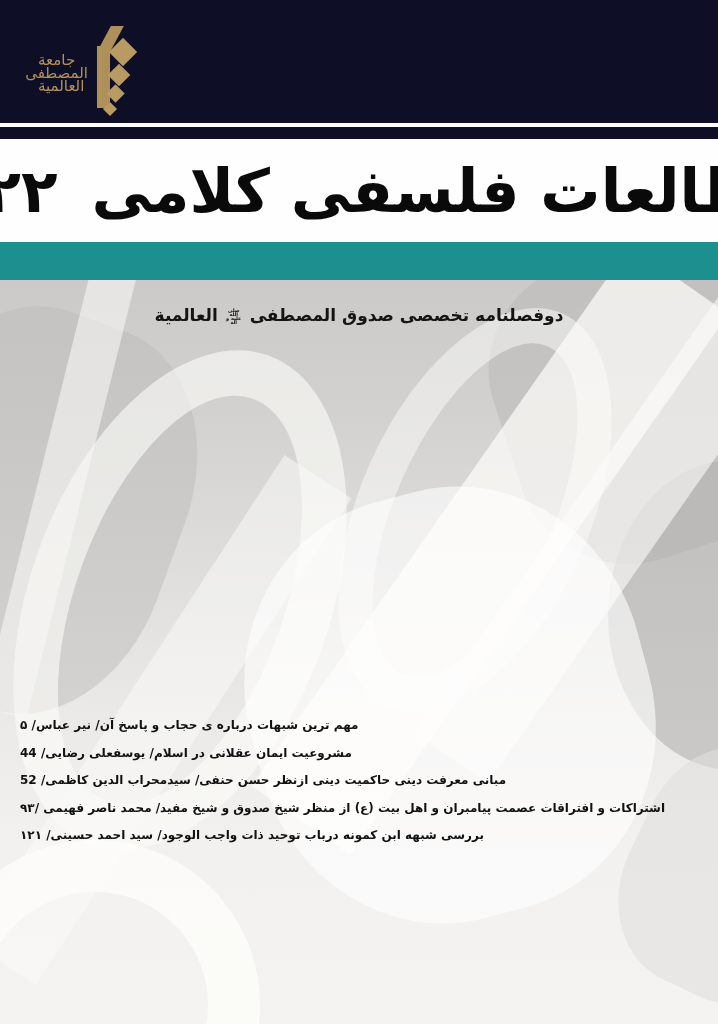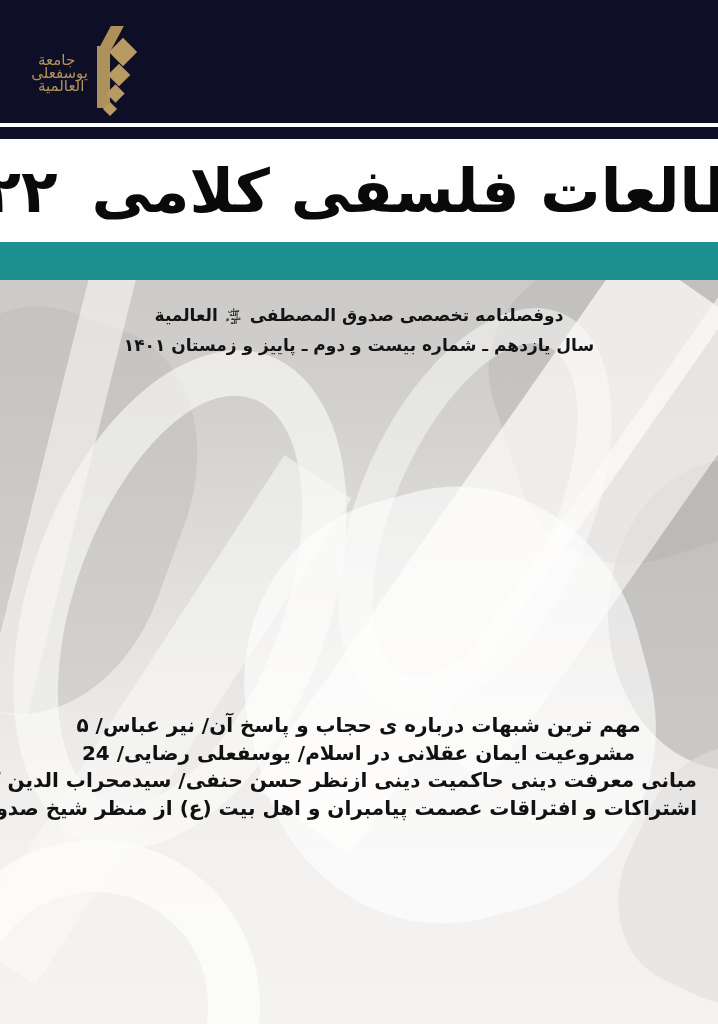--- a/index.html
+++ b/index.html
@@ -83,38 +83,38 @@
   .subtitle-row { position: static; display: block; white-space: nowrap; }
   .pbuh-symbol {
     position: static; display: inline-block; vertical-align: middle;
     width: 16px; font-size: 5px; line-height: 4px; font-weight: bold;
     color: #141414; margin: 0 2px; white-space: normal;
   }
 
   
   .articles {
     top: 712px; right: 21px; left: 20px; z-index: 5;
-    direction: rtl; text-align: center;
-    color: #111111; font-weight: bold; font-size: 20px; line-height: 27.5px;
+    direction: rtl; text-align: left;
+    color: #111111; font-weight: bold; font-size: 12px; line-height: 27.5px;
   }
   .article-line { position: static; display: block; white-space: nowrap; }
 </style>
 </head>
 <body>
 
 <div class="cover">
 
   <div class="header-band"></div>
   <div class="stripe-white"></div>
   <div class="stripe-navy"></div>
 
   <div class="logo">
     <div class="logo-text">
       <span>جامعة</span>
-      <span>یوسفعلی</span>
+      <span>المصطفی</span>
       <span>العالمیة</span>
     </div>
     <div class="logo-mark">
       <div class="lm-bartop"></div>
       <div class="lm-bar"></div>
       <div class="lm-d lm-d1"></div>
       <div class="lm-d lm-d2"></div>
       <div class="lm-d lm-d3"></div>
       <div class="lm-d lm-d4"></div>
     </div>
@@ -143,23 +143,23 @@
     <div class="sh curl-bl"></div>
     <div class="sh wedge-br"></div>
   </div>
 
   <div class="subtitle">
     <span class="subtitle-row">
       <span style="position:static">دوفصلنامه تخصصی صدوق المصطفی</span>
       <span class="pbuh-symbol">صلی الله علیه و آله</span>
       <span style="position:static">العالمیة</span>
     </span>
-    <span class="subtitle-row">سال یازدهم ـ شماره بیست و دوم ـ پاییز و زمستان ۱۴۰۱</span>
   </div>
 
   <div class="articles">
     <span class="article-line">مهم ترین شبهات درباره ی حجاب و پاسخ آن/ نیر عباس/ ۵</span>
-    <span class="article-line">مشروعیت ایمان عقلانی در اسلام/ یوسفعلی رضایی/ 24</span>
+    <span class="article-line">مشروعیت ایمان عقلانی در اسلام/ یوسفعلی رضایی/ 44</span>
     <span class="article-line">مبانی معرفت دینی حاکمیت دینی ازنظر حسن حنفی/ سیدمحراب الدین کاظمی/ 52</span>
     <span class="article-line">اشتراکات و افتراقات عصمت پیامبران و اهل بیت (ع) از منظر شیخ صدوق و شیخ مفید/ محمد ناصر فهیمی /۹۳</span>
+    <span class="article-line">بررسی شبهه ابن کمونه درباب توحید ذات واجب الوجود/ سید احمد حسینی/ ۱۲۱</span>
   </div>
 
 </div>
 
 </body></html>

